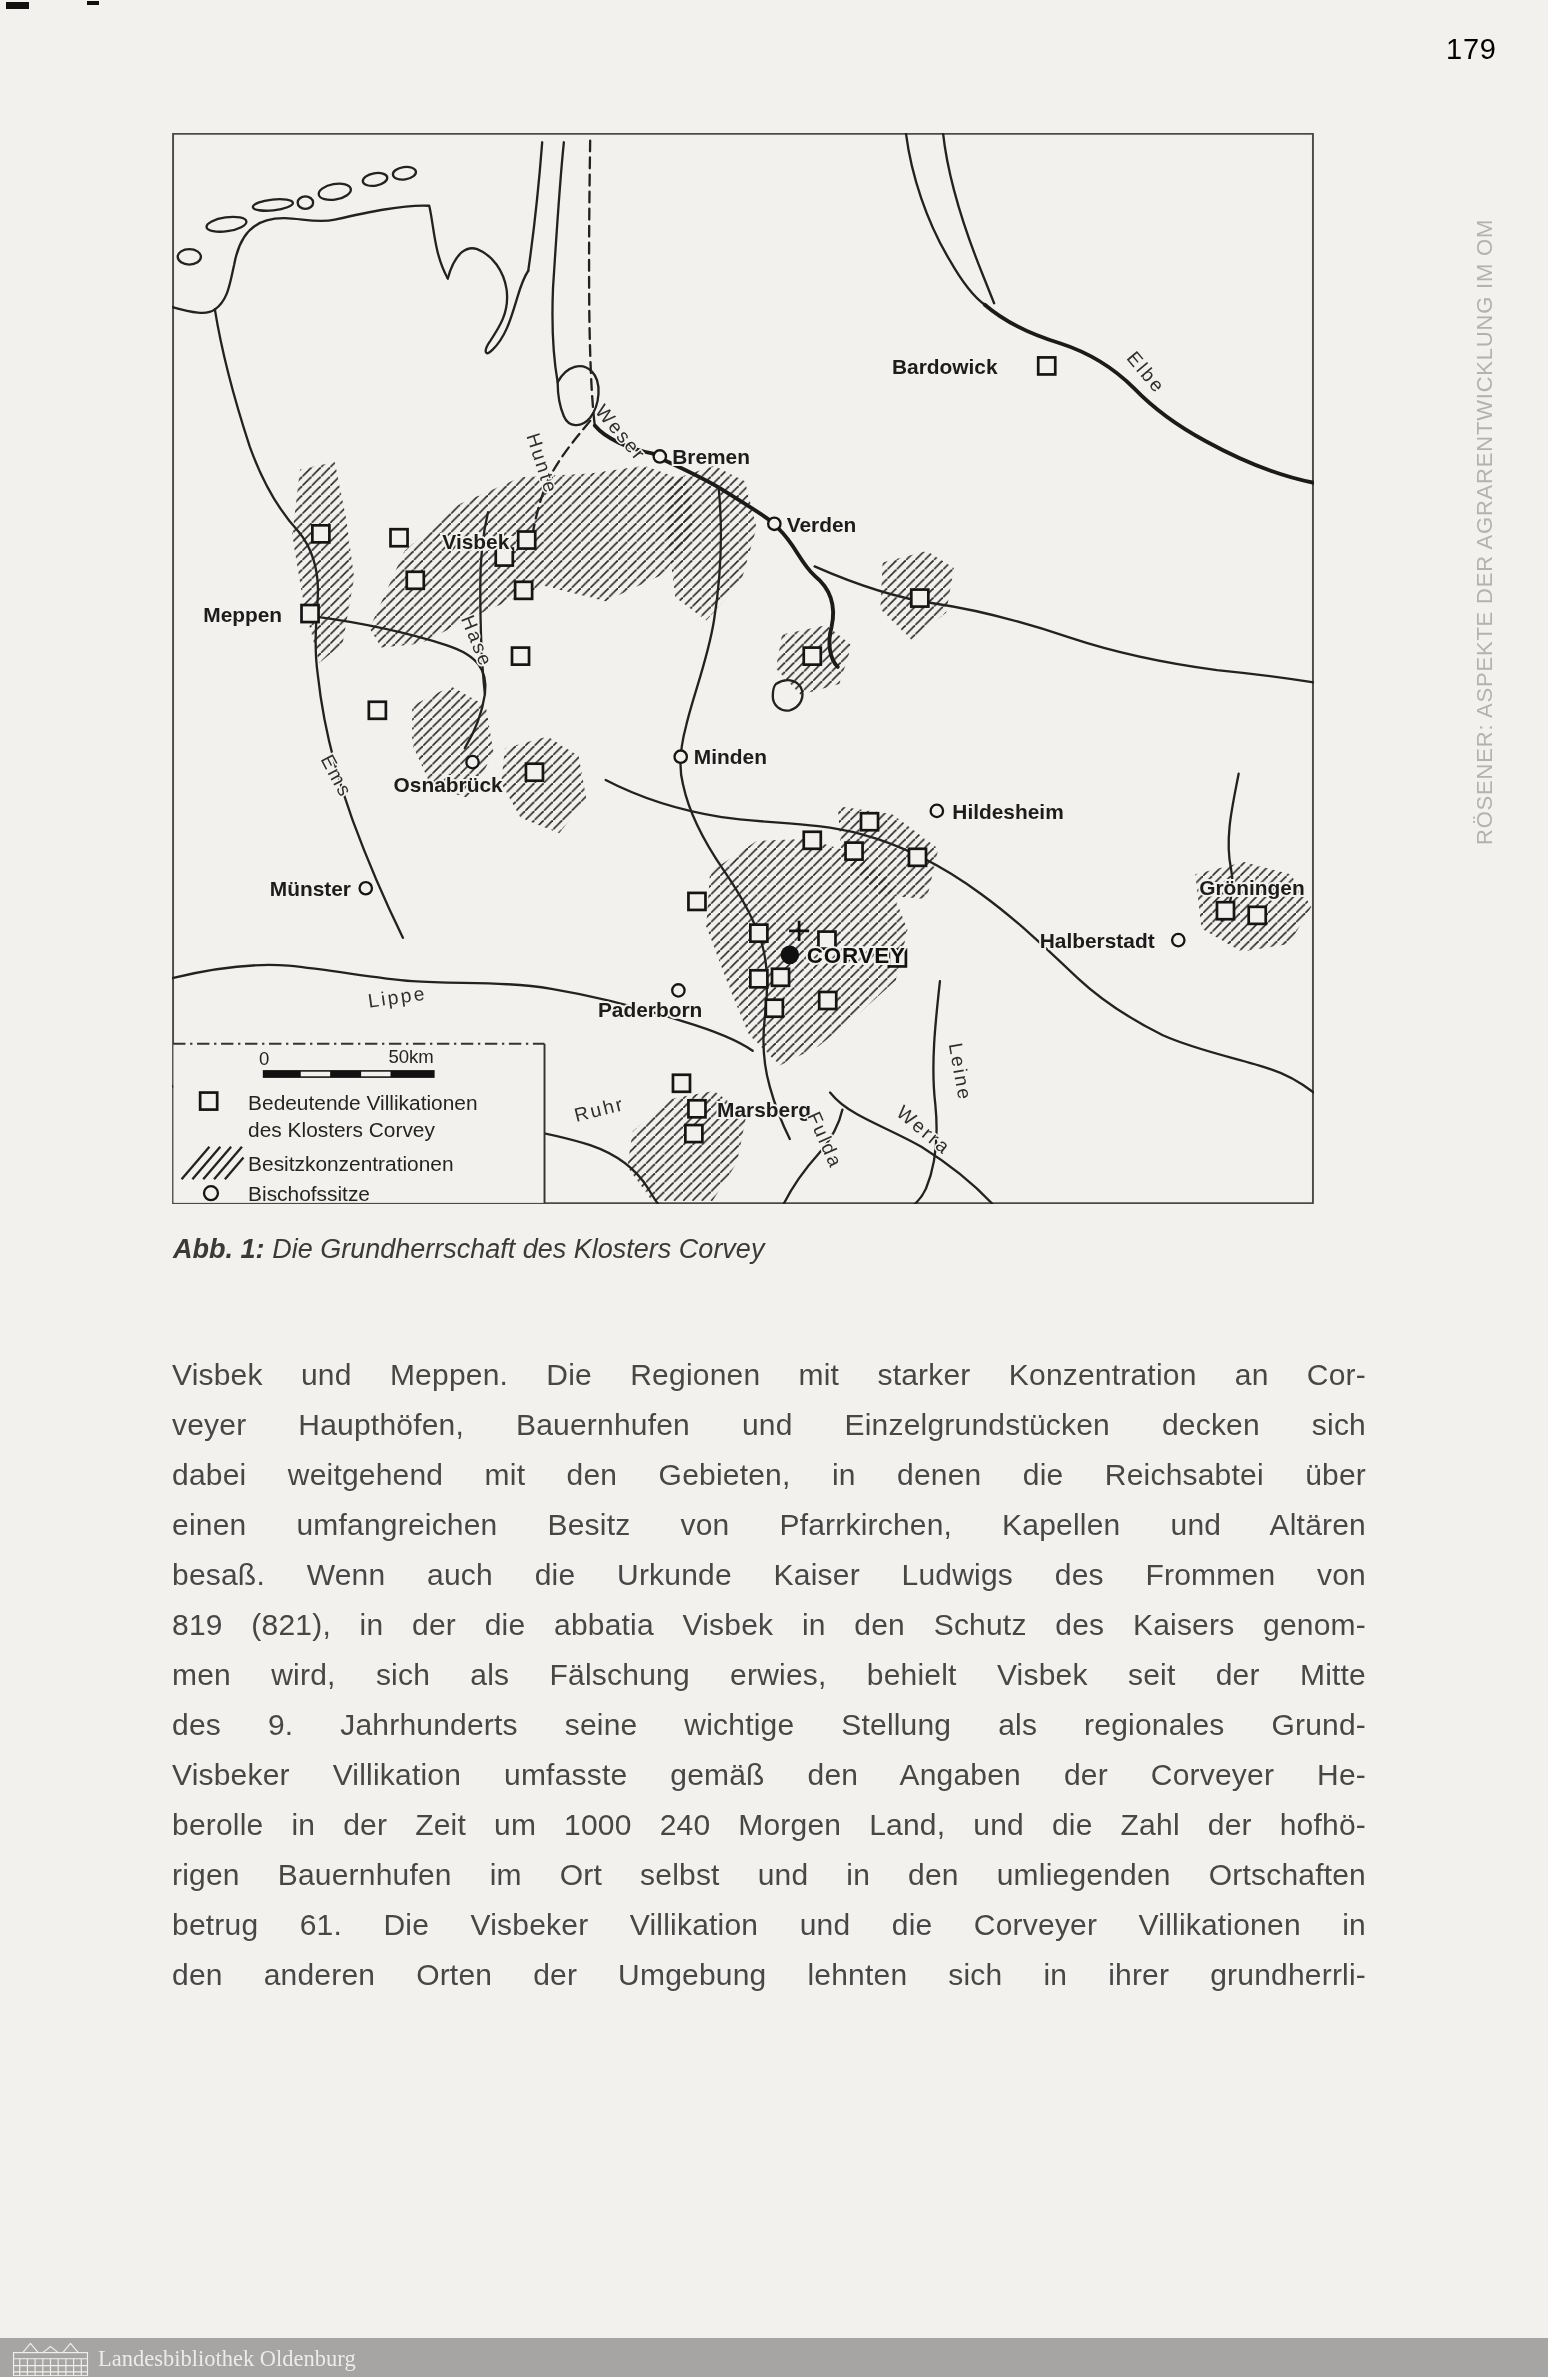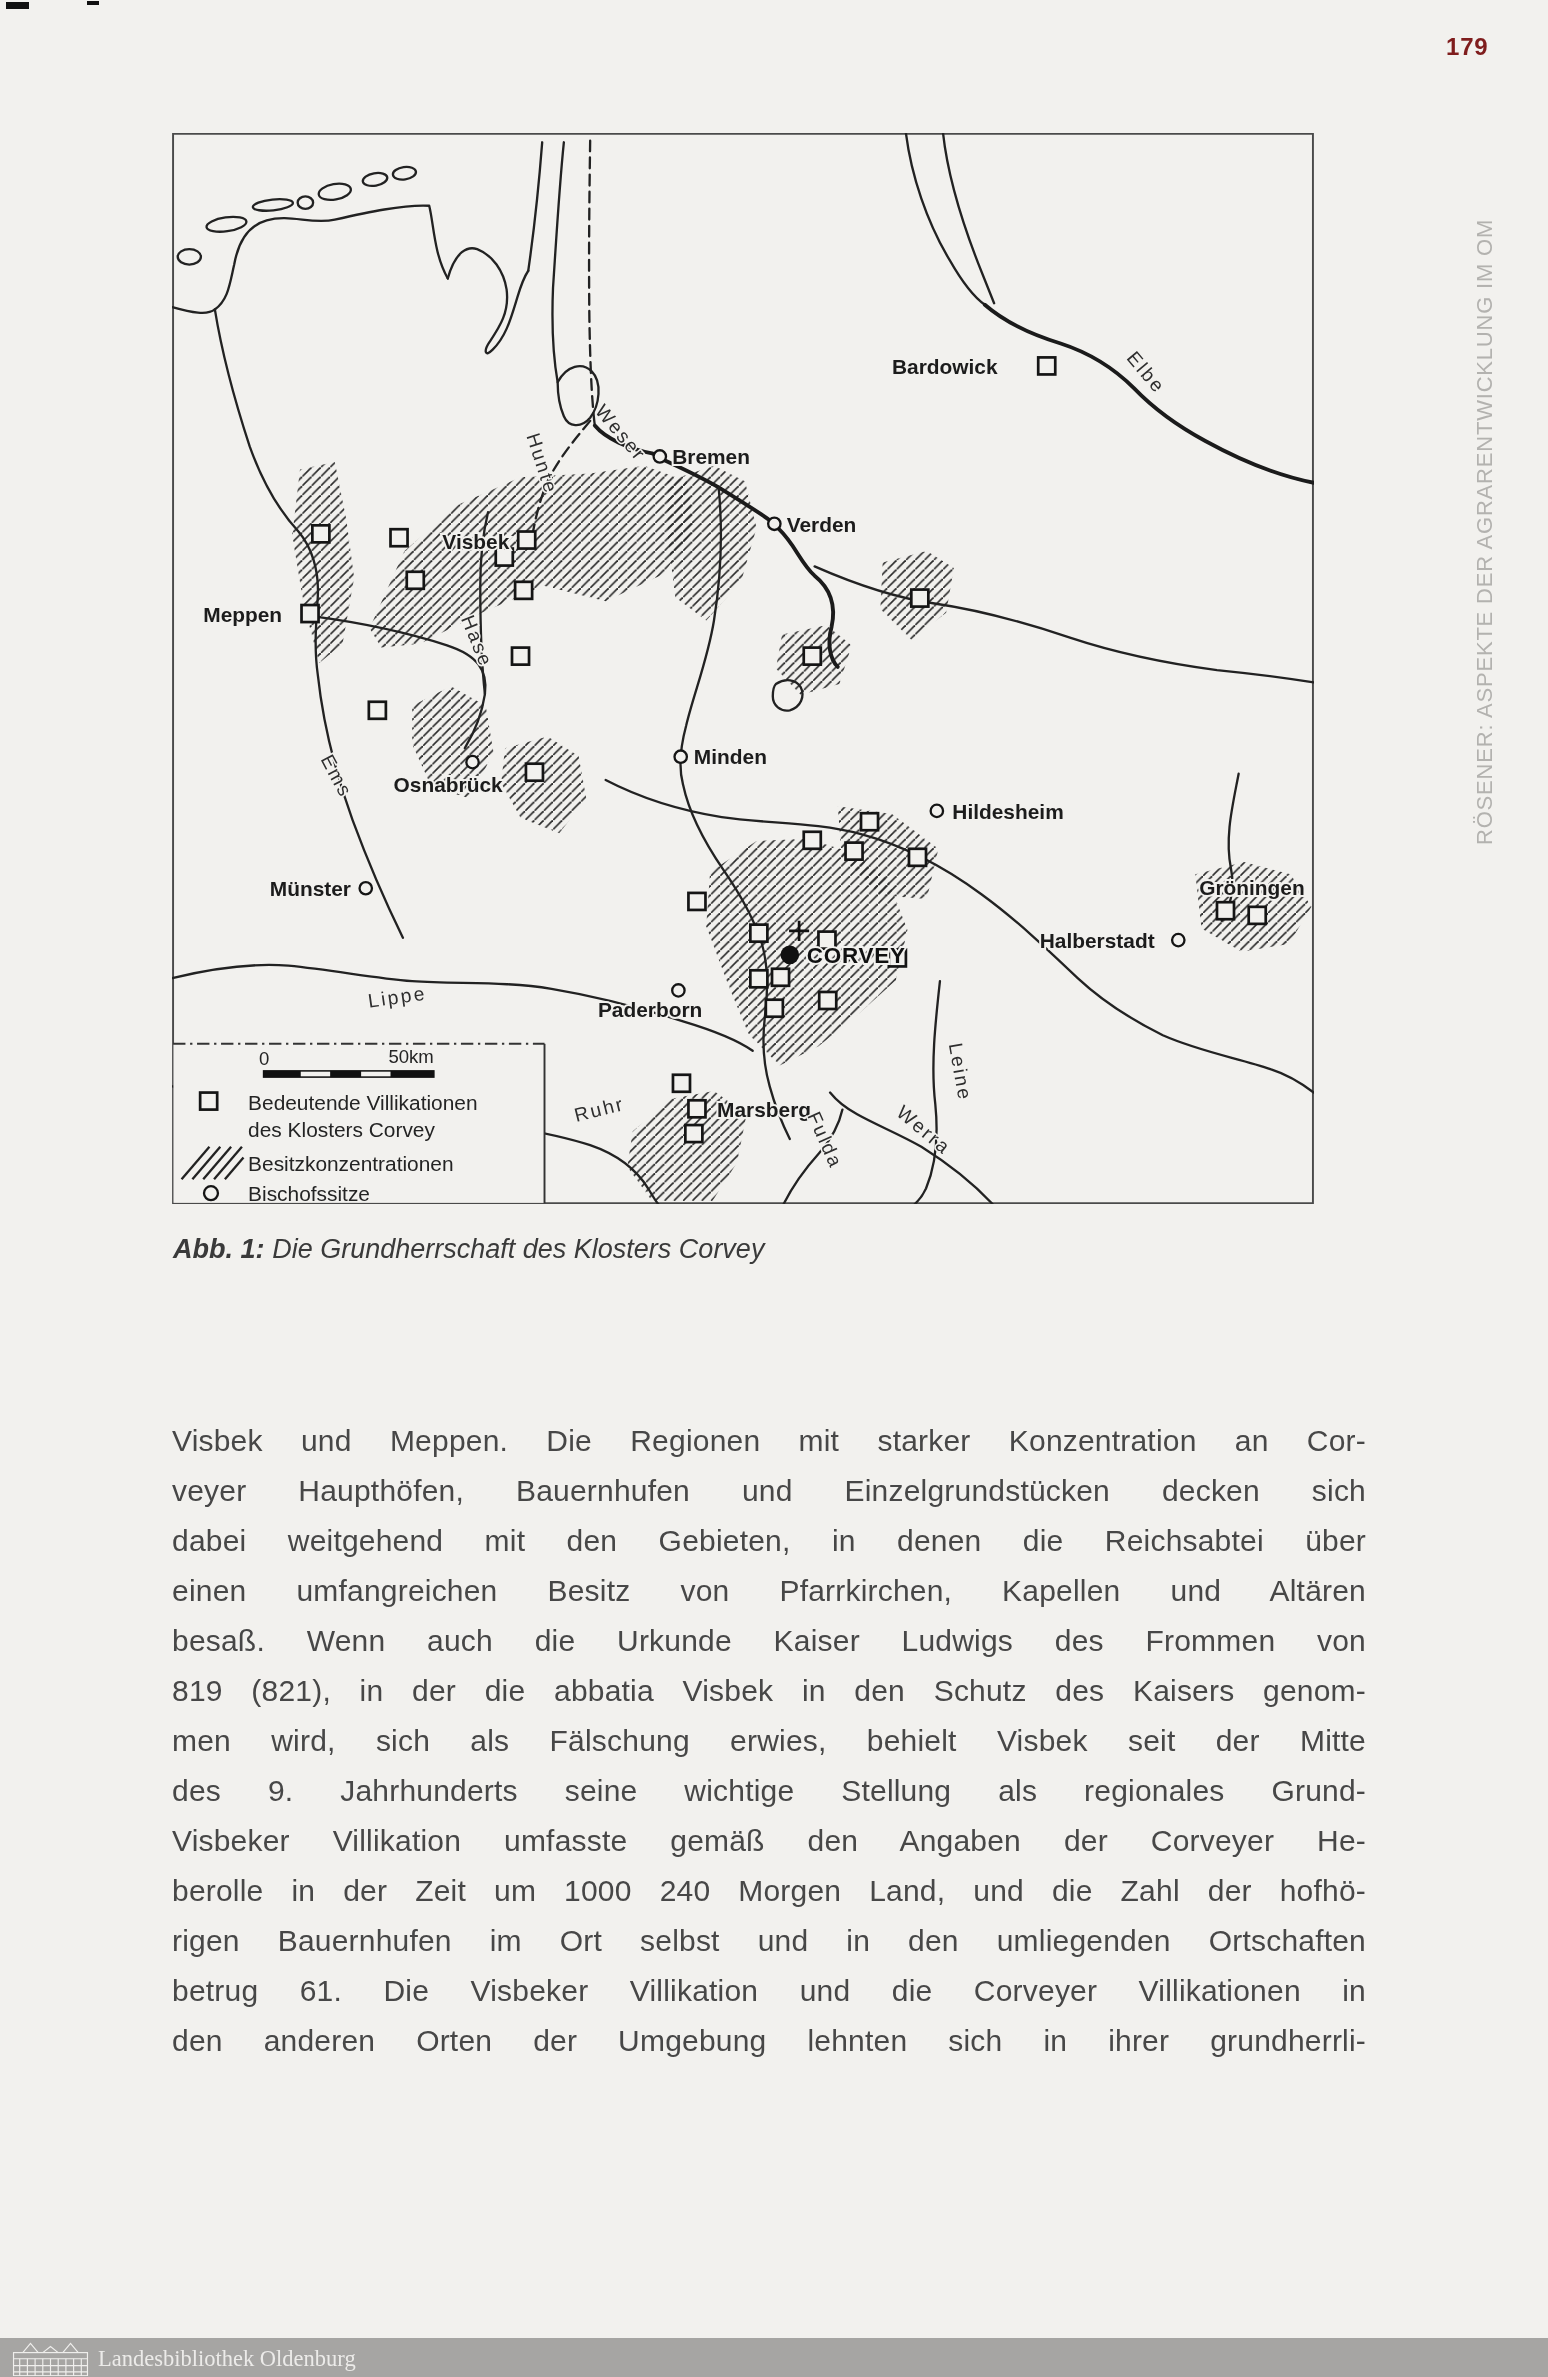--- a/index.html
+++ b/index.html
@@ -3,41 +3,41 @@
 <meta charset="utf-8">
 <style>
   html,body{margin:0;padding:0;}
   body{
     width:1548px;height:2377px;position:relative;
     background:#f2f1ee;
     font-family:"Liberation Sans", sans-serif;
     color:#414141;overflow:hidden;
   }
   .scan-mark{position:absolute;background:#111;}
-  #page-number{position:absolute;left:1446px;top:33px;font-size:24px;font-weight:bold;color:#7f1d1d;letter-spacing:0.8px;}
+  #page-number{position:absolute;left:1446px;top:33px;font-size:29px;font-weight:normal;color:#000000;letter-spacing:0.8px;}
   #sidebar-title{
     position:absolute;left:1472px;top:845px;width:743px;height:31px;
     transform-origin:0 0;transform:rotate(-90deg);
     font-size:22px;color:#b3b2af;letter-spacing:0.8px;white-space:nowrap;
   }
   #map-wrap{position:absolute;left:172px;top:133px;width:1018px;height:1071px;}
   svg text{font-family:"Liberation Sans", sans-serif;}
   .place-label{font-size:27px;font-weight:bold;fill:#1c1c1c;paint-order:stroke;stroke:#f2f1ee;stroke-width:5px;}
   .corvey-label{font-size:29px;font-weight:bold;fill:#111;letter-spacing:1px;paint-order:stroke;stroke:#f2f1ee;stroke-width:5px;}
   .river-label{font-size:25px;fill:#2e2e2e;letter-spacing:3px;paint-order:stroke;stroke:#f2f1ee;stroke-width:4px;}
   .legend-label{font-size:27px;fill:#242424;}
   .scale-label{font-size:24px;fill:#242424;}
   .river{fill:none;stroke:#222;stroke-width:3;stroke-linecap:round;stroke-linejoin:round;}
   .river-thick{fill:none;stroke:#1b1b1b;stroke-width:5;stroke-linecap:round;stroke-linejoin:round;}
   .river-dash{stroke-dasharray:14 8;}
   .sq{fill:#f2f1ee;stroke:#151515;stroke-width:3.5;}
   .bishop{fill:#f2f1ee;stroke:#151515;stroke-width:3;}
   #caption{position:absolute;left:173px;top:1234px;font-size:27px;color:#3a3a3a;font-style:italic;}
   #caption .prefix{font-weight:bold;margin-right:7.7px;}
-  #body-text{position:absolute;left:172px;top:1416px;width:1194px;}
+  #body-text{position:absolute;left:172px;top:1350px;width:1194px;}
   .tline{
     height:50px;font-size:30px;line-height:50px;color:#474747;
     text-align:justify;text-align-last:justify;white-space:normal;
     letter-spacing:0.2px;
   }
   #footer-bar{position:absolute;left:0;top:2338px;width:1548px;height:39px;background:#a6a5a3;}
   #footer-logo{position:absolute;left:12.4px;top:2.3px;}
   #footer-text{position:absolute;left:98px;top:7.7px;font-family:"Liberation Serif", serif;font-size:22.5px;color:#ecebe9;}
 </style>
 </head>

